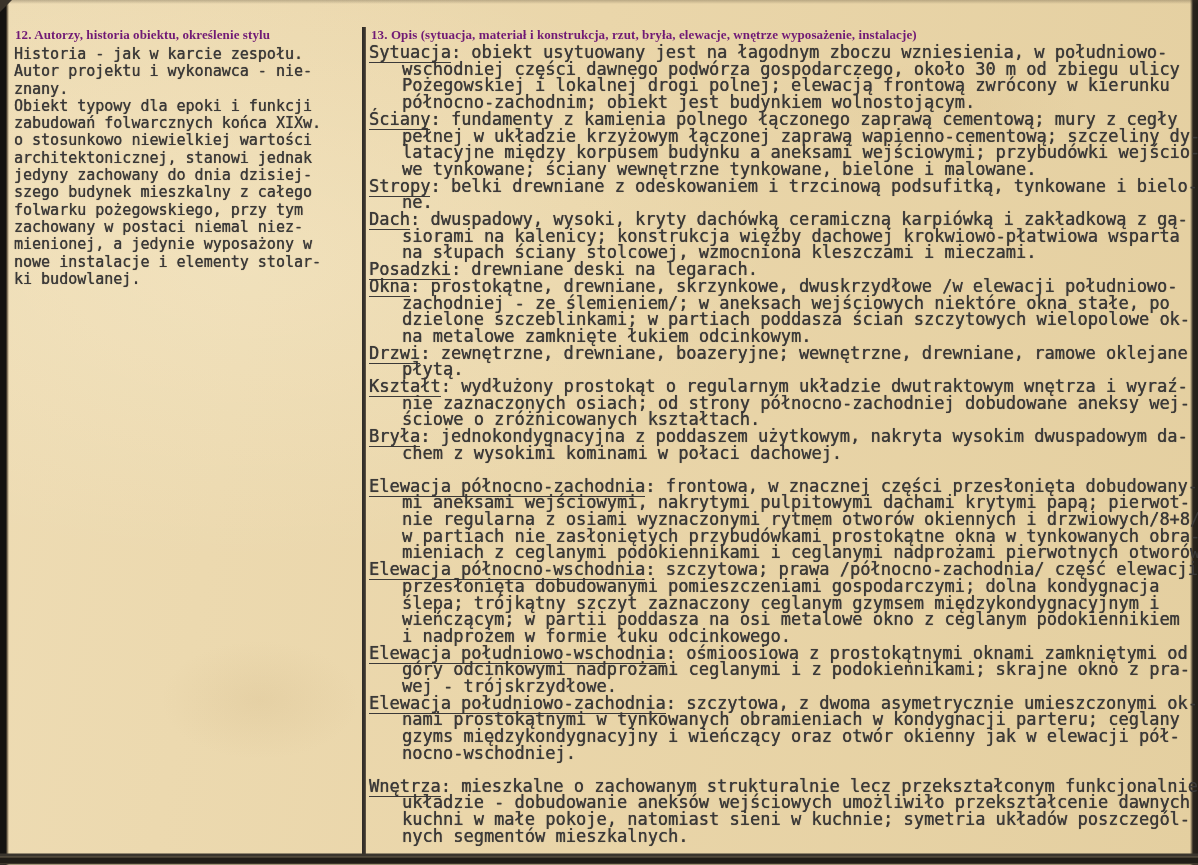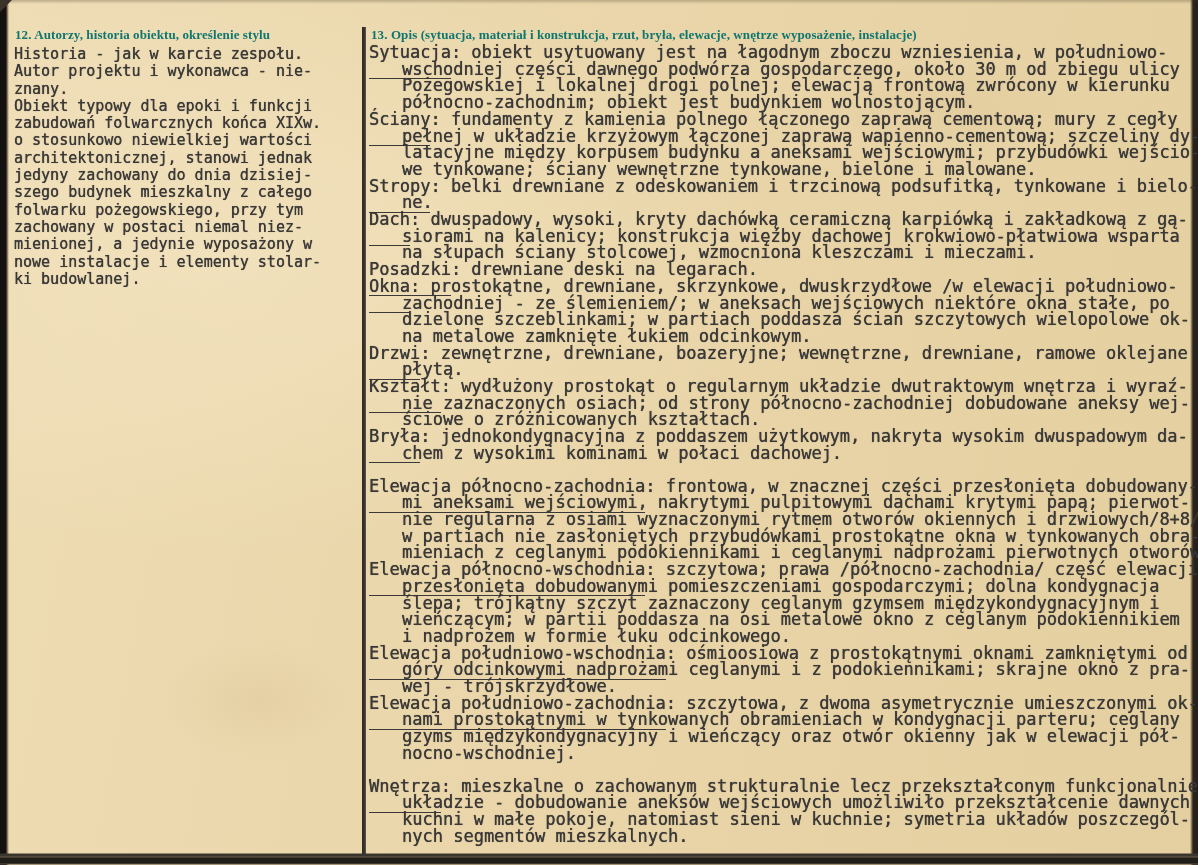--- a/index.html
+++ b/index.html
@@ -27,35 +27,35 @@
       #6a5f4b 5px,
       #211d17 6px, #211d17 11px,
       #5a5040 12px, rgba(0,0,0,0) 13px);}
   .divider{position:absolute;left:362px;top:27px;height:827px;width:4px;
     background:linear-gradient(90deg,#2e2a25 0,#3a352e 2.5px,#6b5f4a 4px);}
 
   
   .form-header{
     position:absolute;top:27px;
     font-family:"Liberation Serif", serif;
-    font-weight:700;font-size:13px;letter-spacing:.1px;color:#0f766e;
+    font-weight:700;font-size:13px;letter-spacing:.1px;color:#701a75;
     white-space:nowrap;
   }
   #left-header{left:15px;}
   #right-header{left:371px;text-align:right;}
 
   
   .typed{position:absolute;white-space:pre;
     text-shadow:0 0 .7px rgba(45,43,42,.85), .4px .4px 0 rgba(45,43,42,.25);}
   #left-col{left:14px;top:46px;width:348px;font-size:15px;line-height:17.3px;}
   #right-col{left:369px;top:44px;width:824px;font-size:17px;line-height:16.7px;}
   .tline{height:inherit;}
   .cont{padding-left:33px;}
   .section.gap{margin-top:16px;}
-  .label{border-bottom:1.6px solid #3b3938;padding-bottom:16px;}
+  .label{border-bottom:1.6px solid #3b3938;padding-bottom:0px;}
 
   
   .stain1{position:absolute;left:160px;top:640px;width:200px;height:120px;border-radius:50%;
     background:radial-gradient(ellipse at center, rgba(190,160,110,.14), rgba(0,0,0,0) 70%);}
   .stain2{position:absolute;left:820px;top:60px;width:260px;height:90px;border-radius:50%;
     background:radial-gradient(ellipse at center, rgba(200,170,120,.12), rgba(0,0,0,0) 70%);}
 </style>
 </head>
 <body>
 

